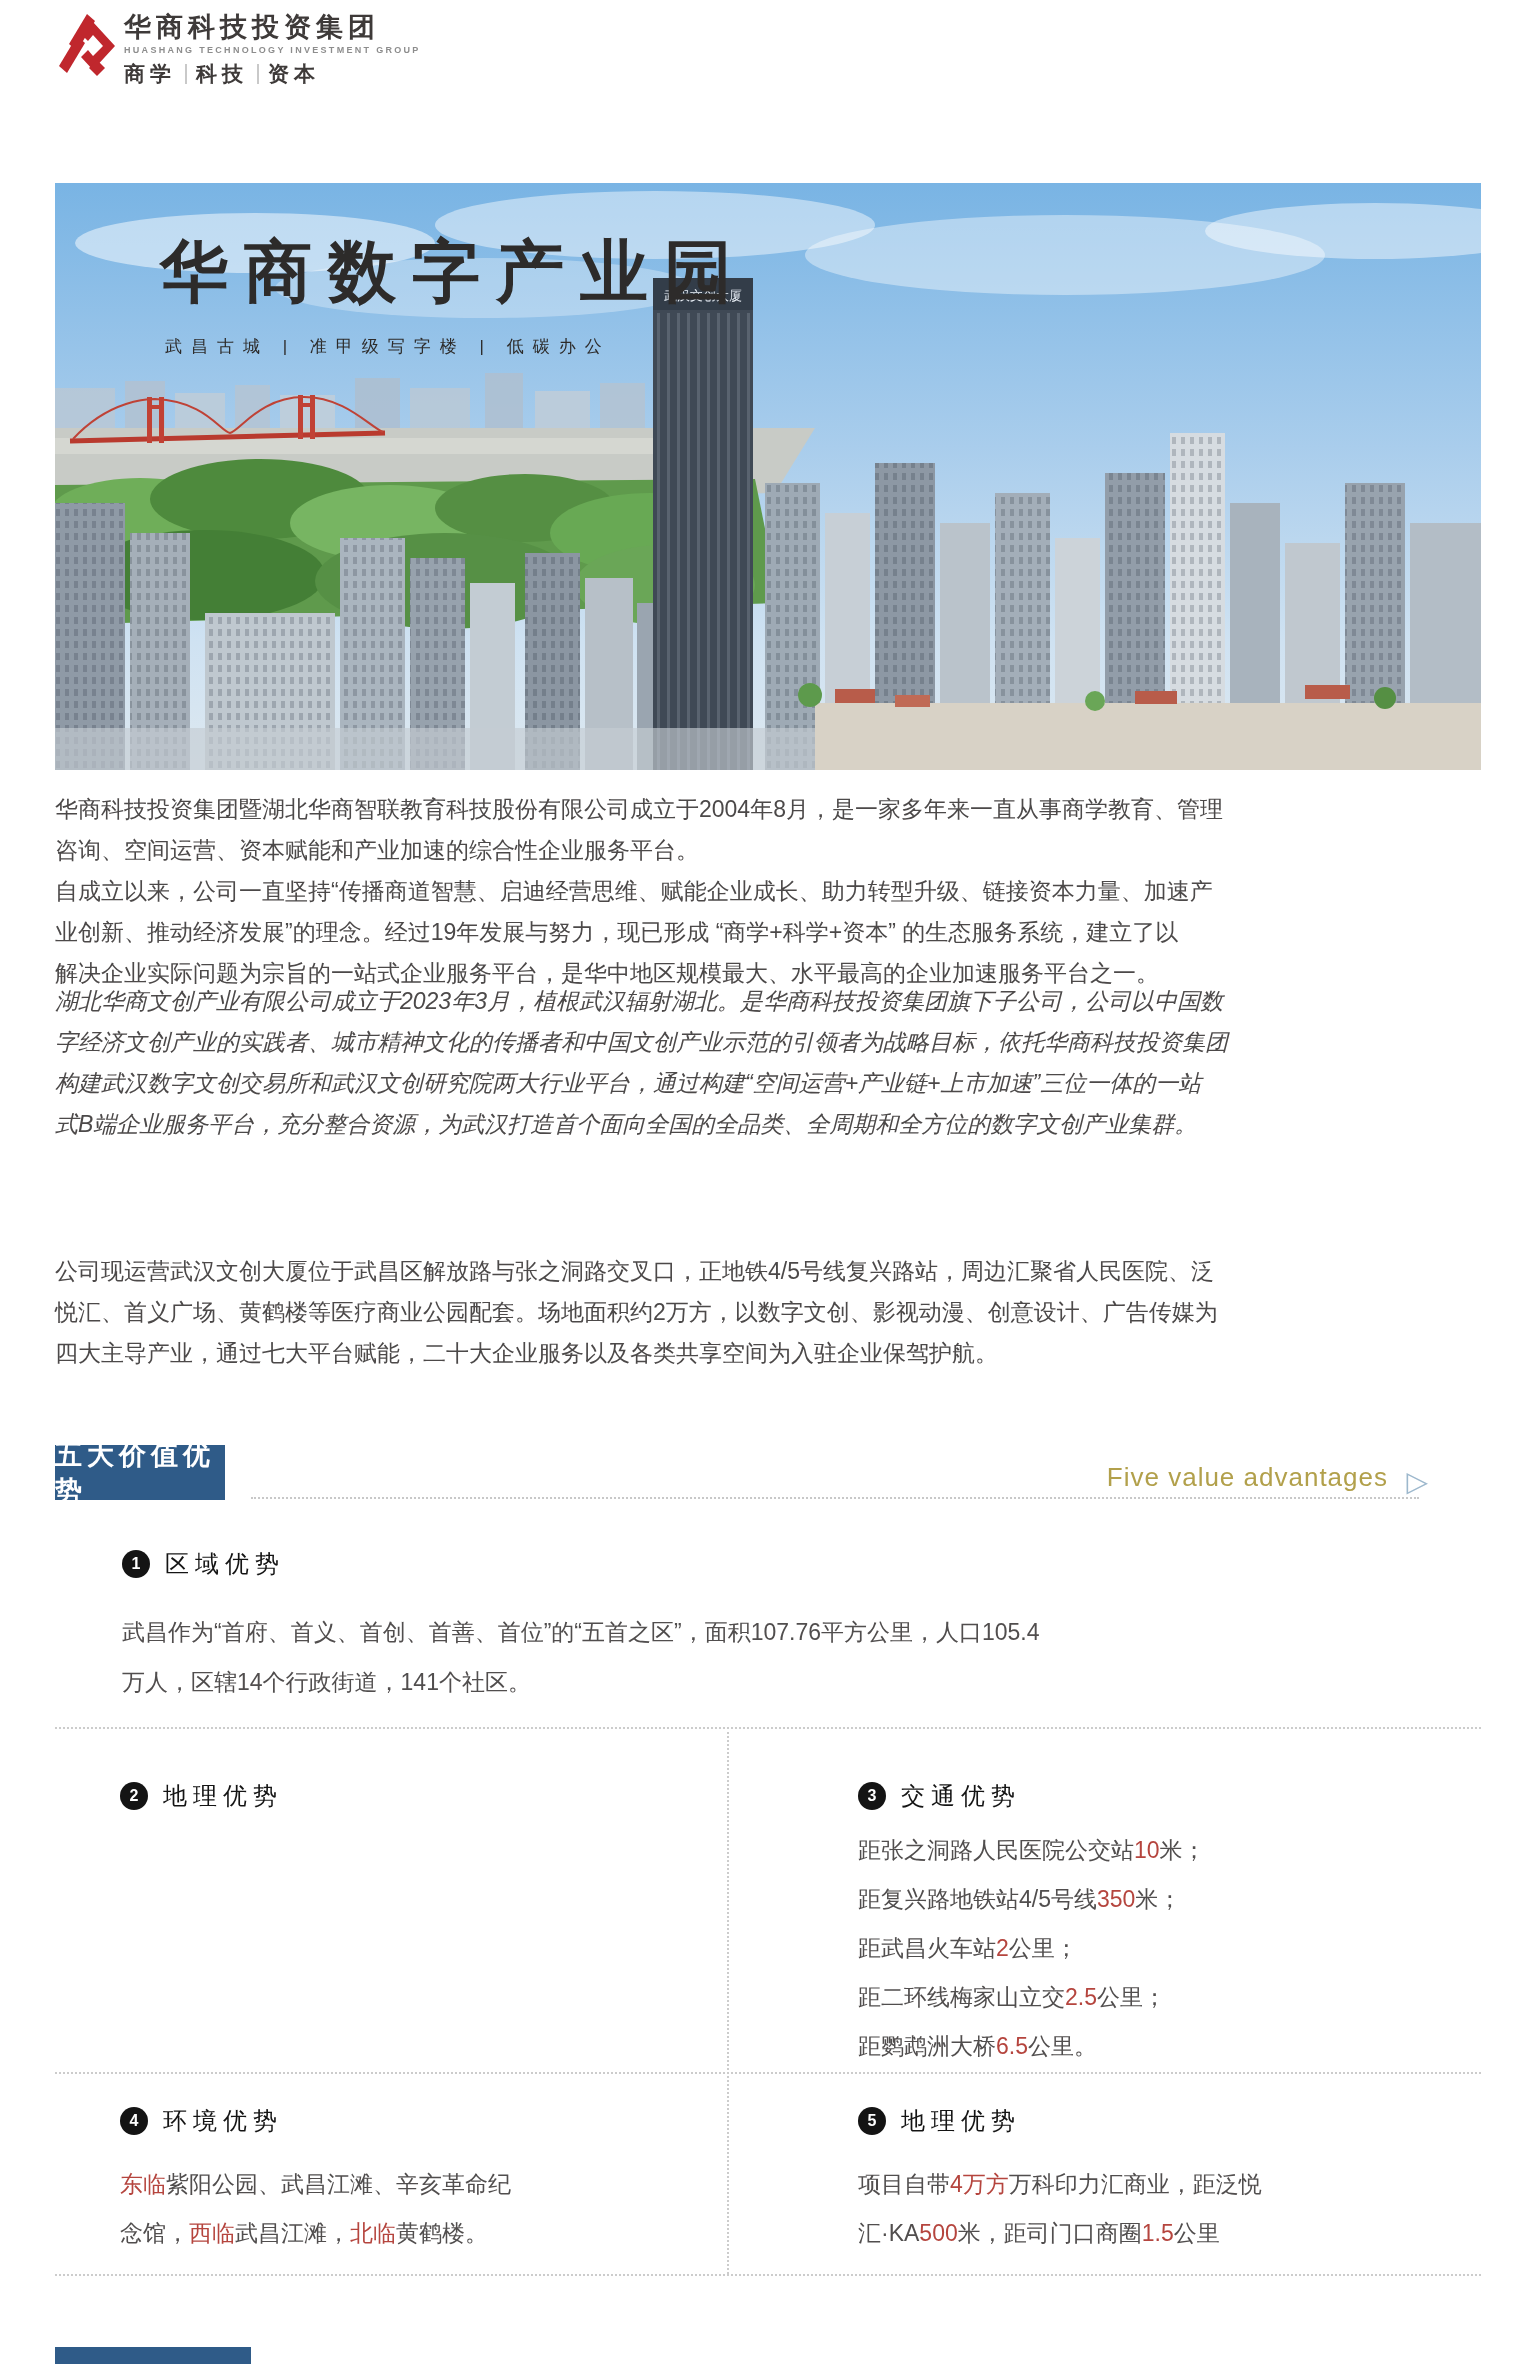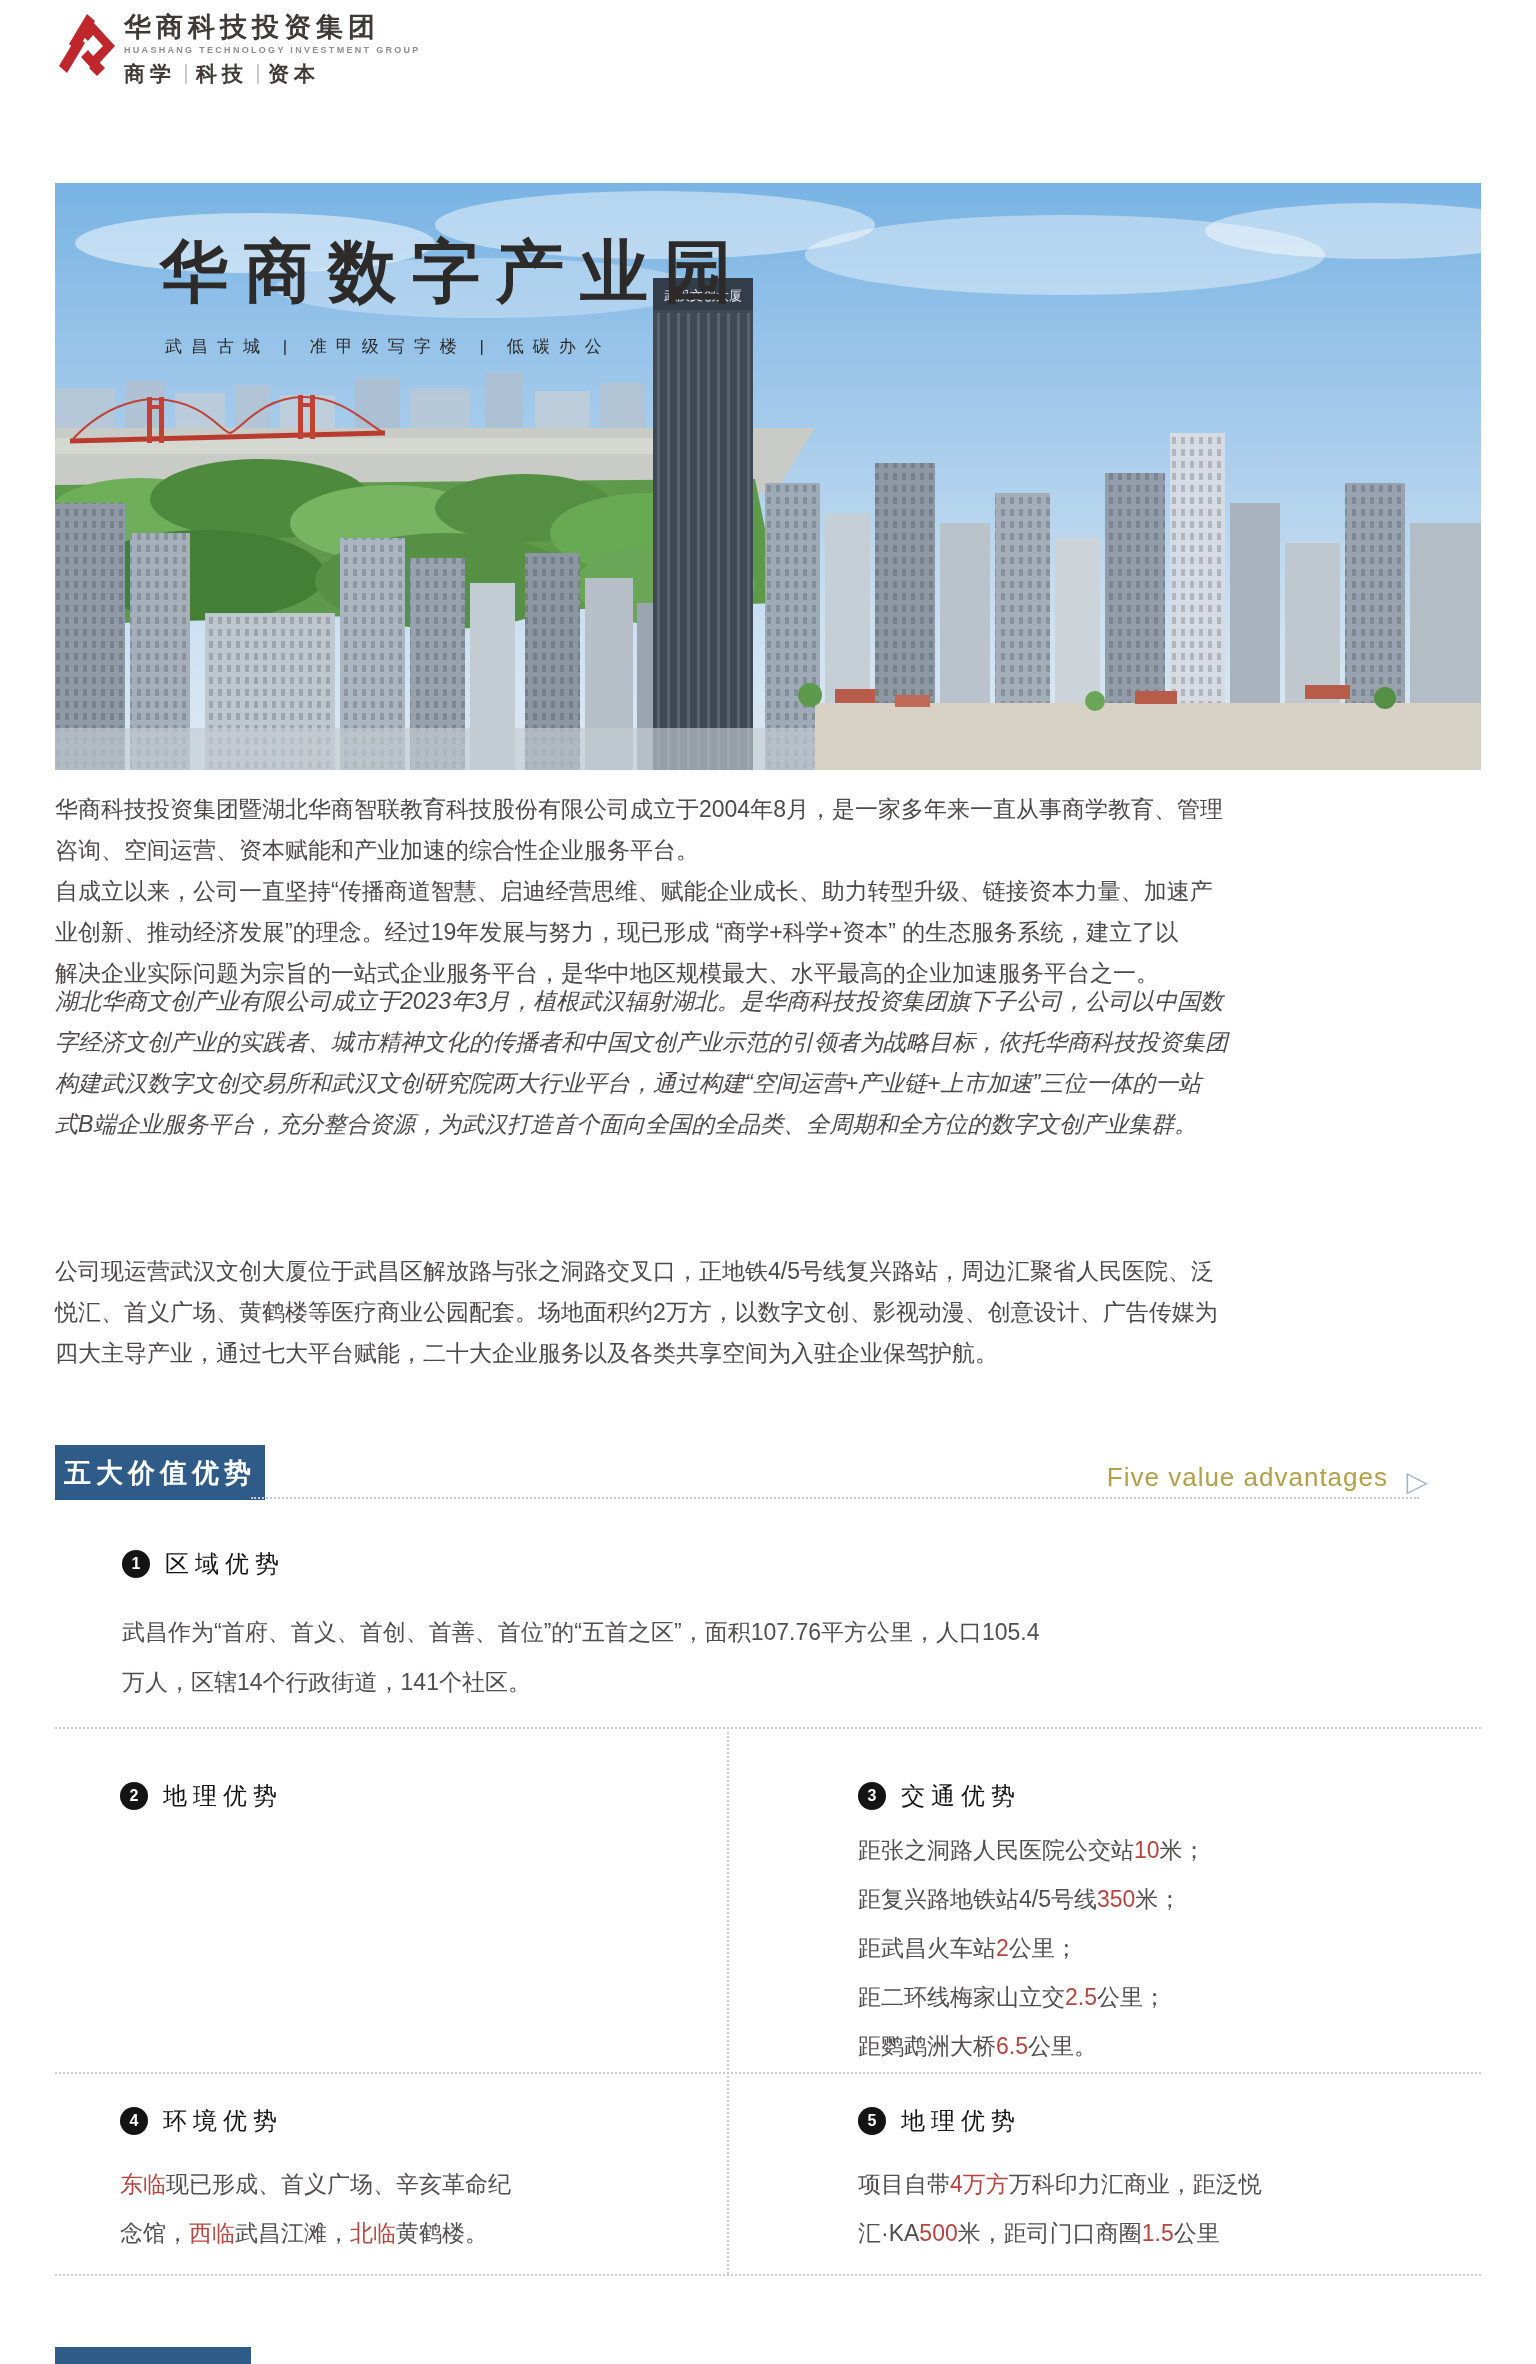--- a/index.html
+++ b/index.html
@@ -31,21 +31,21 @@
   }
 
   
   .para{left:55px;width:1430px;font-size:23px;line-height:41px;color:#4c4949;white-space:pre-line;}
   .p1{top:789px;}
   .p2{top:871px;}
   .p3{top:981px;font-style:italic;}
   .p4{top:1251px;}
 
   
-  .banner{left:55px;top:1445px;width:210px;height:55px;background:#2f5b88;
+  .banner{left:55px;top:1445px;width:170px;height:55px;background:#2f5b88;
     display:flex;align-items:center;justify-content:center;}
   .banner span{color:#ffffff;font-size:27px;font-weight:bold;letter-spacing:5px;}
   .banner-dots{left:251px;top:1497px;width:1168px;border-top:2px dotted #c8c8c8;}
   .banner-en{right:148px;top:1462px;font-size:26px;font-weight:300;color:#b2a04b;letter-spacing:1px;margin-left:16px;}
   .banner-arrow{right:108px;top:1468px;font-size:28px;color:#9db8cd;line-height:28px;}
 
   
   .adv-head{display:flex;align-items:center;}
   .badge{
     width:28px;height:28px;border-radius:50%;background:#141414;color:#ffffff;
@@ -285,21 +285,21 @@
       <div class="adv-line"><span>距鹦鹉洲大桥</span><span class="hl">6.5</span><span>公里。</span></div>
     </div>
 
   <div class="abs hdiv hdiv2"></div>
 
   <div class="abs adv-head sec4-head">
     <span class="badge">4</span>
     <span class="adv-title">环境优势</span>
   </div>
   <div class="abs adv-body sec4-body">
-      <div class="adv-line"><span class="hl">东临</span><span>现已形成、首义广场、辛亥革命纪</span></div>
+      <div class="adv-line"><span class="hl">东临</span><span>紫阳公园、武昌江滩、辛亥革命纪</span></div>
       <div class="adv-line"><span>念馆，</span><span class="hl">西临</span><span>武昌江滩，</span><span class="hl">北临</span><span>黄鹤楼。</span></div>
     </div>
 
   <div class="abs adv-head sec5-head">
     <span class="badge">5</span>
     <span class="adv-title">地理优势</span>
   </div>
   <div class="abs adv-body sec5-body">
       <div class="adv-line"><span>项目自带</span><span class="hl">4万方</span><span>万科印力汇商业，距泛悦</span></div>
       <div class="adv-line"><span>汇·KA</span><span class="hl">500</span><span>米，距司门口商圈</span><span class="hl">1.5</span><span>公里</span></div>

